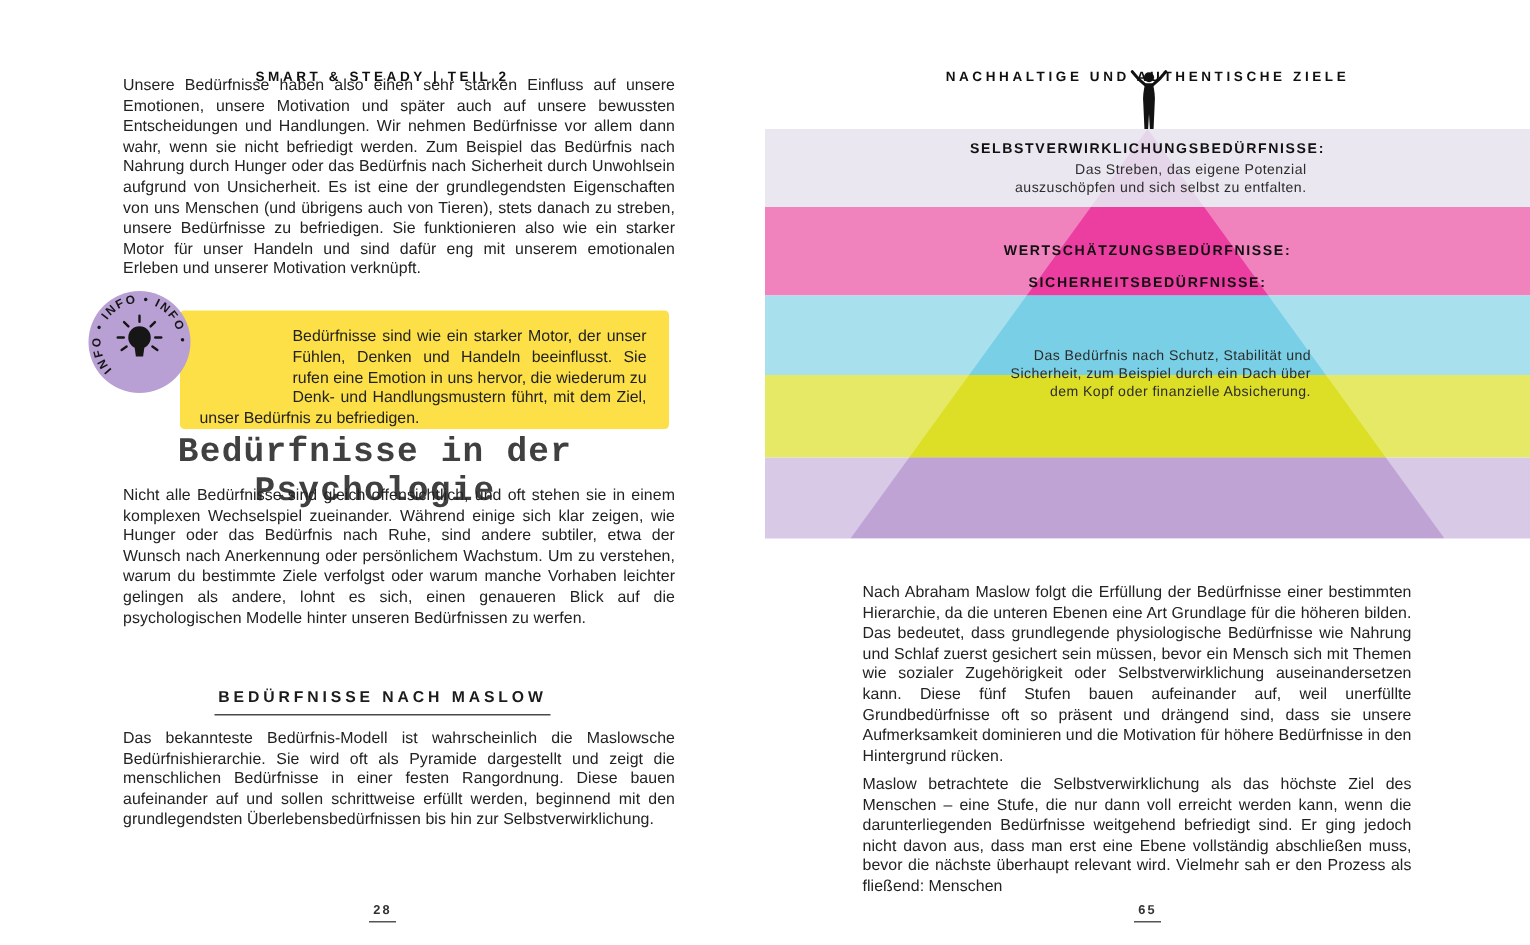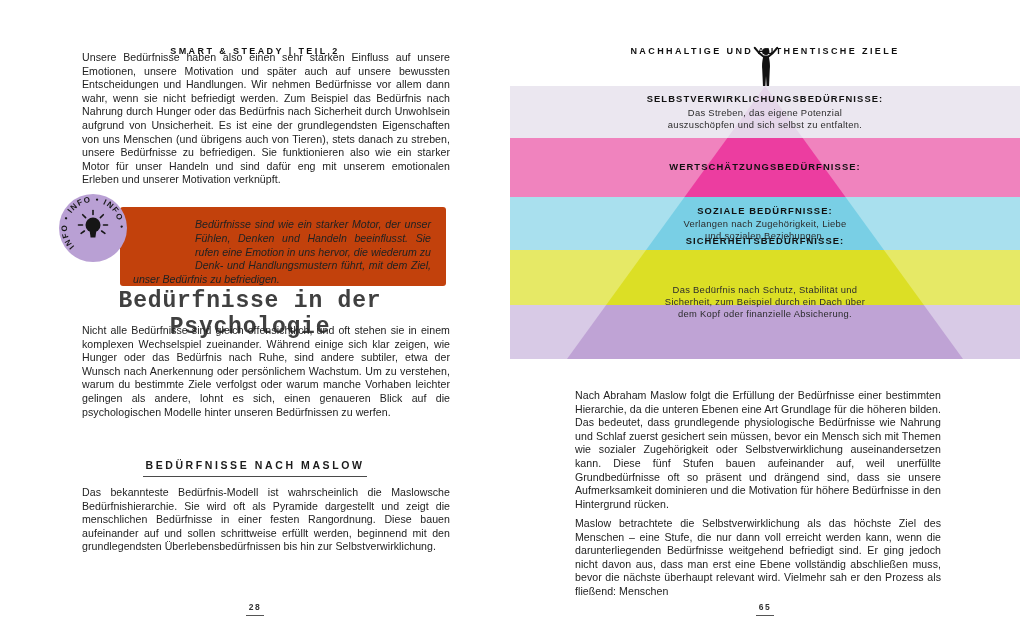--- a/index.html
+++ b/index.html
@@ -12,21 +12,21 @@
   .runhead{
     font-size:9px;font-weight:bold;letter-spacing:2.4px;
     color:#101010;text-align:center;white-space:nowrap;margin-top:22px;
   }
   .para{
     font-size:10.6px;line-height:13.6px;text-align:justify;
     color:#222222;letter-spacing:0.05px;hyphens:auto;
   }
   
   .infobox{
-    background:#c2410c;border-radius:3px;font-style:italic;
+    background:#fde047;border-radius:3px;
   }
   .infobox-text{
     padding:11px 15px 0 13px;font-size:10.6px;line-height:13.8px;
     text-align:justify;color:#222;
   }
   .float-spacer{float:left;width:62px;height:42px;}
   .section-heading{
     font-family:"Liberation Serif",serif;font-weight:bold;
     font-size:23px;letter-spacing:0.8px;text-align:center;
   }
@@ -43,21 +43,21 @@
   }
   
   .pyramid{width:510px;height:273px;}
   .layer{position:absolute;left:0;top:0;width:510px;height:273px;}
   .tri{
     clip-path:polygon(255px 0px, 57px 273px, 453px 273px);
   }
   .h1{height:52px;} .h2{height:59px;} .h3{height:53px;} .h4{height:55px;gap:36px;} .h5{height:54px;}
   .cells .cell{
     display:flex;flex-direction:column;justify-content:center;align-items:center;
-    text-align:center;
+    text-align:right;
   }
   .lv-title{
     font-size:9.4px;font-weight:bold;letter-spacing:1.1px;color:#111;
     line-height:12.5px;margin-bottom:1px;
   }
   .lv-desc{
     font-size:9.4px;color:#2c2c2c;line-height:12px;letter-spacing:0.3px;
   }
   .d1{max-width:212px;} .d2{max-width:192px;} .d3{max-width:178px;} .d4{max-width:218px;} .d5{max-width:188px;}
 </style>
@@ -138,24 +138,20 @@
   </div>
 
   <div class="layer cells">
     <div class="cell h1">
       <div class="lv-title">SELBSTVERWIRKLICHUNGSBEDÜRFNISSE:</div>
       <div class="lv-desc d1">Das Streben, das eigene Potenzial auszuschöpfen und sich selbst zu entfalten.</div>
     </div>
     <div class="cell h2">
       <div class="lv-title">WERTSCHÄTZUNGSBEDÜRFNISSE:</div>
     </div>
-    <div class="cell h3">
-      <div class="lv-title">SOZIALE BEDÜRFNISSE:</div>
-      <div class="lv-desc d3">Verlangen nach Zugehörigkeit, Liebe und sozialen Beziehungen.</div>
-    </div>
     <div class="cell h4">
       <div class="lv-title">SICHERHEITSBEDÜRFNISSE:</div>
       <div class="lv-desc d4">Das Bedürfnis nach Schutz, Stabilität und Sicherheit, zum Beispiel durch ein Dach über dem Kopf oder finanzielle Absicherung.</div>
     </div>
   </div>
 </div>
 
 <div class="abs para" style="left:575px;top:389px;width:366px;">Nach Abraham Maslow folgt die Erfüllung der Bedürfnisse einer bestimmten Hierarchie, da die unteren Ebenen eine Art Grundlage für die höheren bilden. Das bedeutet, dass grundlegende physiologische Bedürfnisse wie Nahrung und Schlaf zuerst gesichert sein müssen, bevor ein Mensch sich mit Themen wie sozialer Zugehörigkeit oder Selbstverwirklichung auseinandersetzen kann. Diese fünf Stufen bauen aufeinander auf, weil unerfüllte Grundbedürfnisse oft so präsent und drängend sind, dass sie unsere Aufmerksamkeit dominieren und die Motivation für höhere Bedürfnisse in den Hintergrund rücken.</div>
 
 <div class="abs para" style="left:575px;top:517px;width:366px;">Maslow betrachtete die Selbstverwirklichung als das höchste Ziel des Menschen – eine Stufe, die nur dann voll erreicht werden kann, wenn die darunterliegenden Bedürfnisse weitgehend befriedigt sind. Er ging jedoch nicht davon aus, dass man erst eine Ebene vollständig abschließen muss, bevor die nächste überhaupt relevant wird. Vielmehr sah er den Prozess als fließend: Menschen</div>

